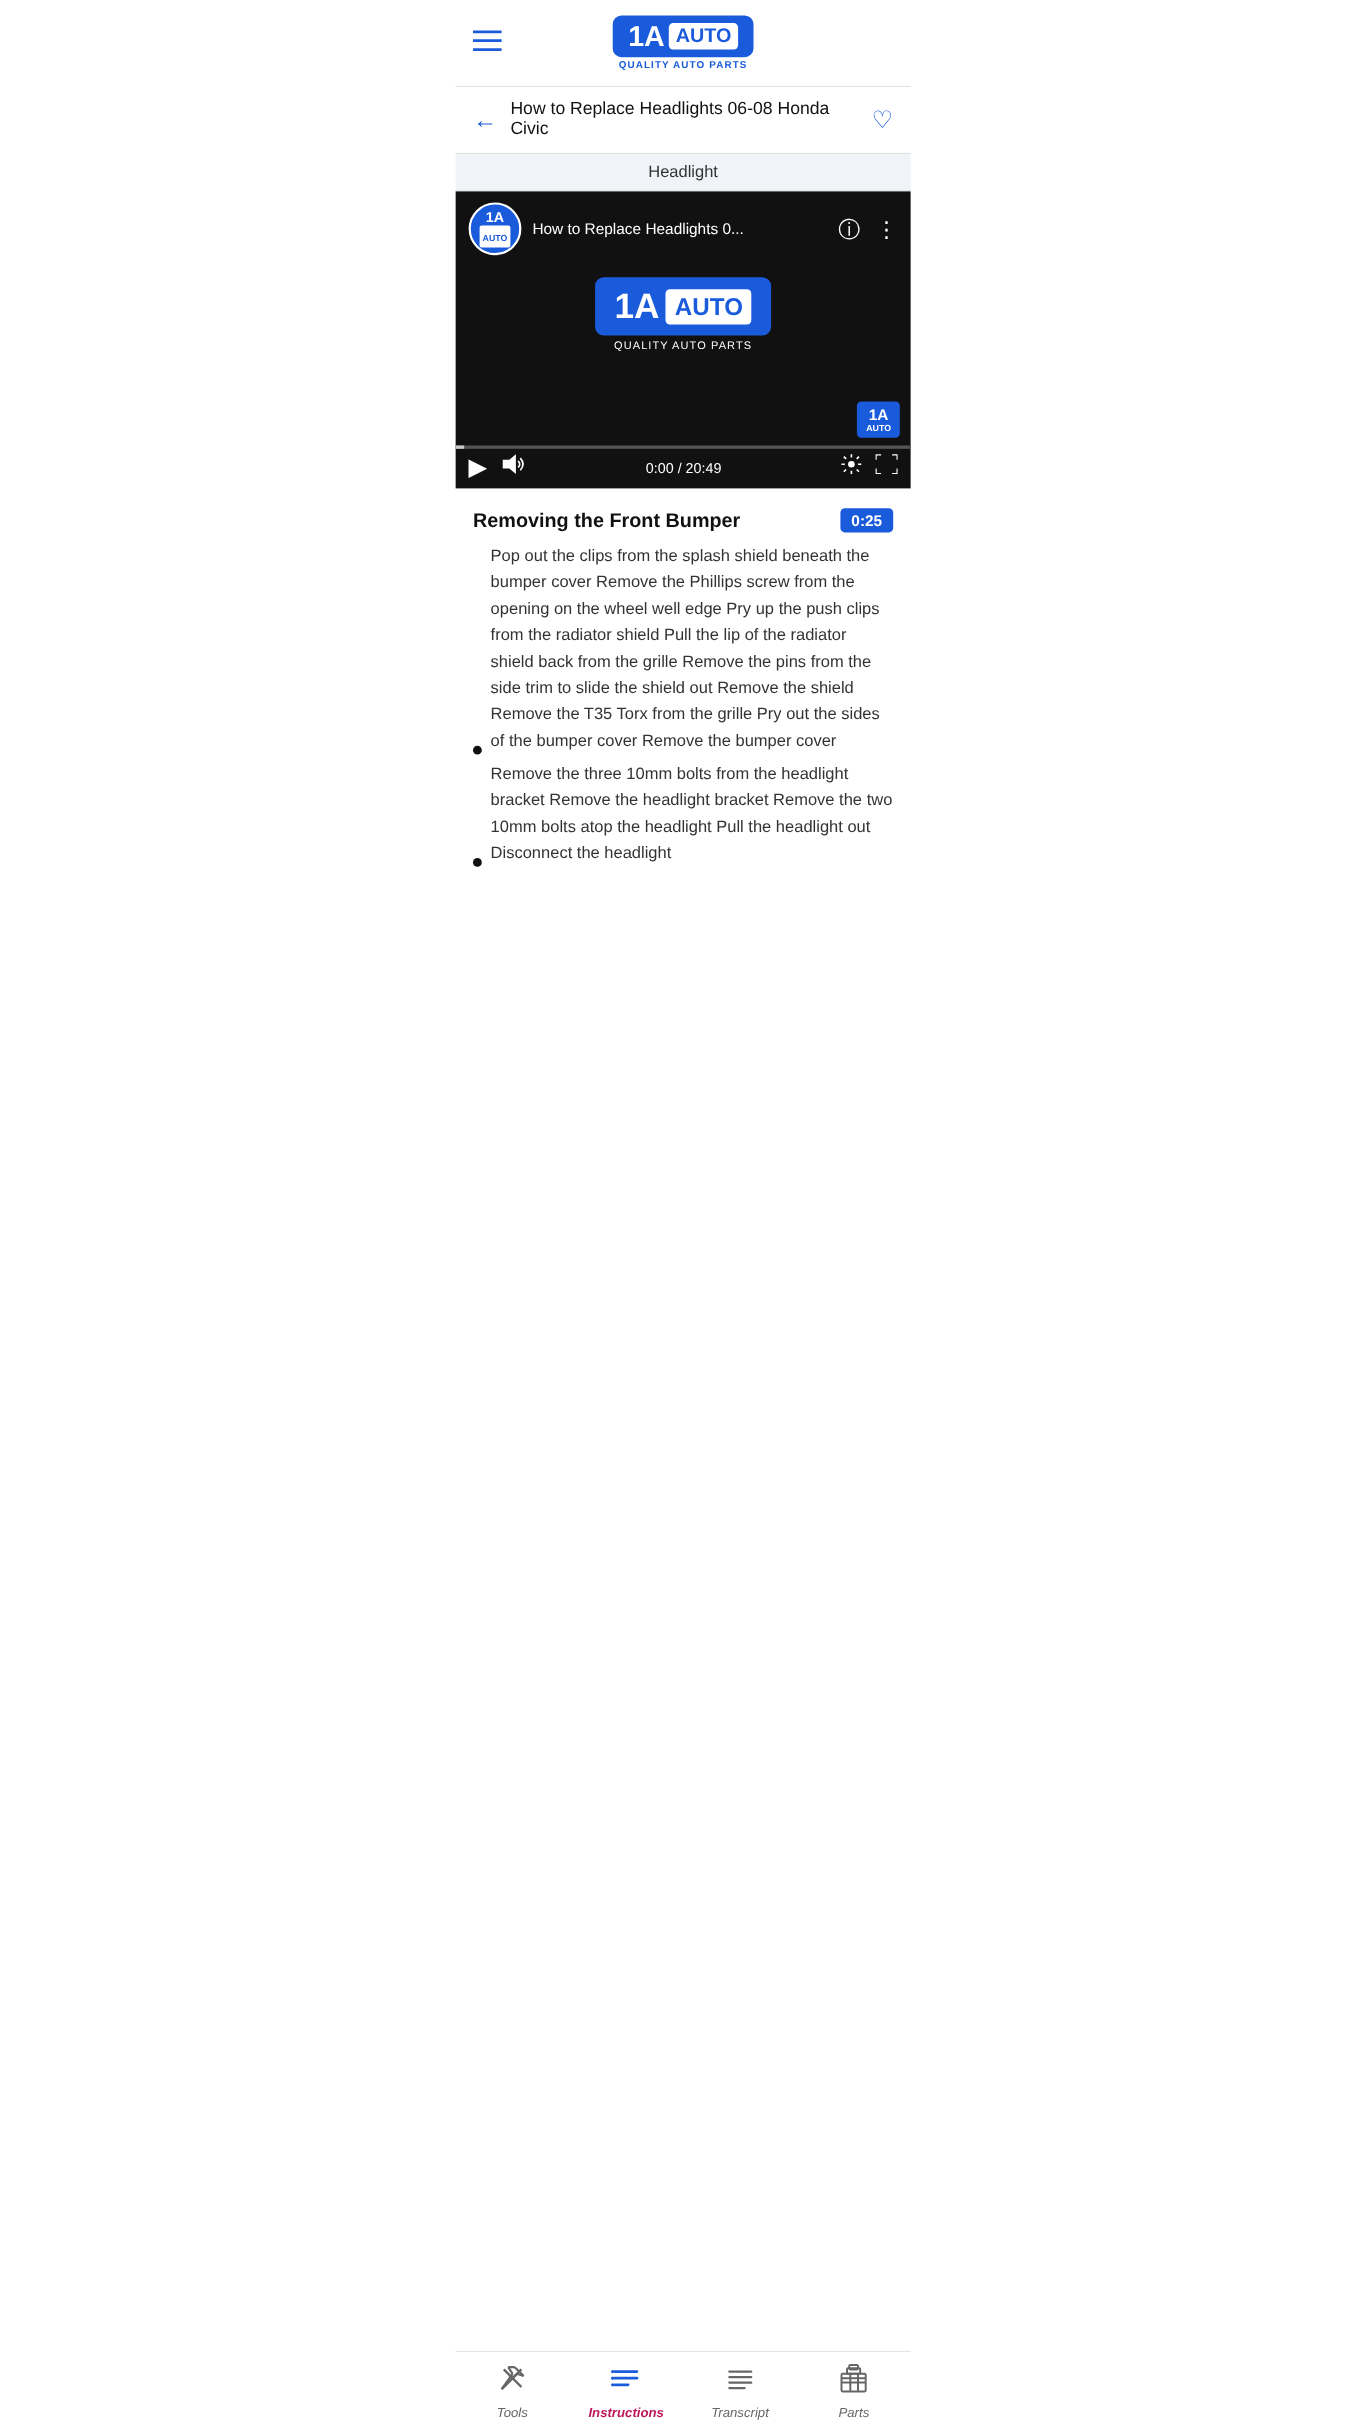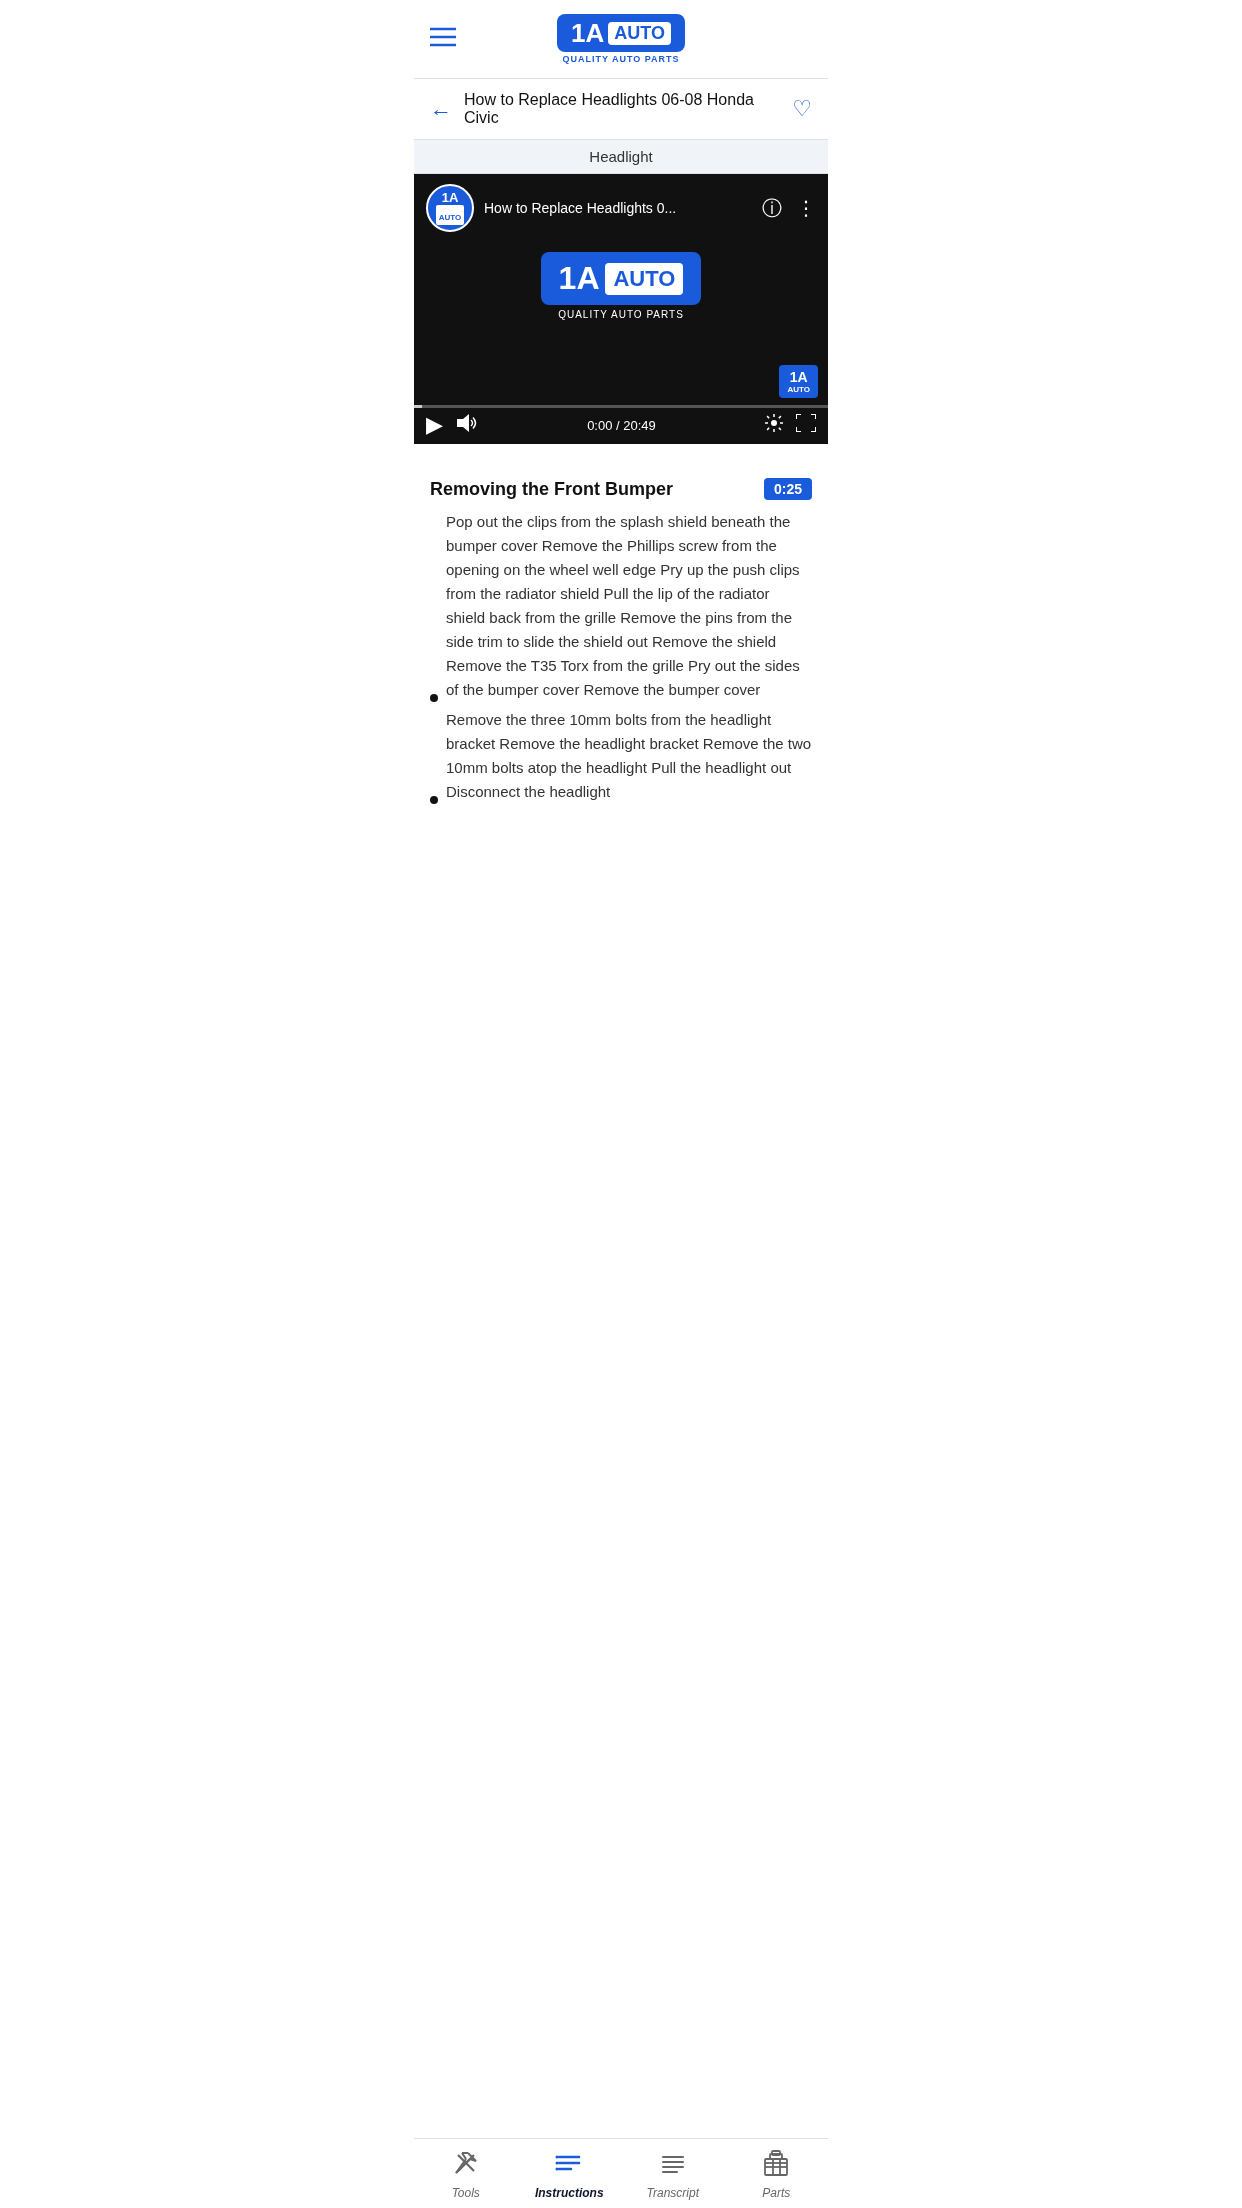--- a/index.html
+++ b/index.html
@@ -269,21 +269,21 @@
       cursor: pointer;
     }
     .ctrl-fullscreen {
       color: white;
       font-size: 20px;
       cursor: pointer;
     }
 
     
     .instructions-content {
-      padding: 16px 16px 100px;
+      padding: 0 16px 100px;
     }
 
     .section-header {
       display: flex;
       align-items: center;
       justify-content: space-between;
       padding: 18px 0 10px;
     }
     .section-title {
       font-size: 18px;
@@ -340,21 +340,21 @@
       font-style: italic;
     }
     .tab-icon {
       font-size: 24px;
       margin-bottom: 3px;
     }
     .tab-label {
       font-size: 12px;
     }
     .tab-item.active .tab-label {
-      color: #0f172a;
+      color: #be185d;
       font-weight: 600;
     }
     .tab-item.active .tab-icon {
       color: #1a5bdb;
     }
     .tab-item:not(.active) .tab-label {
       color: #666;
     }
     .tab-item:not(.active) .tab-icon {
       color: #666;

